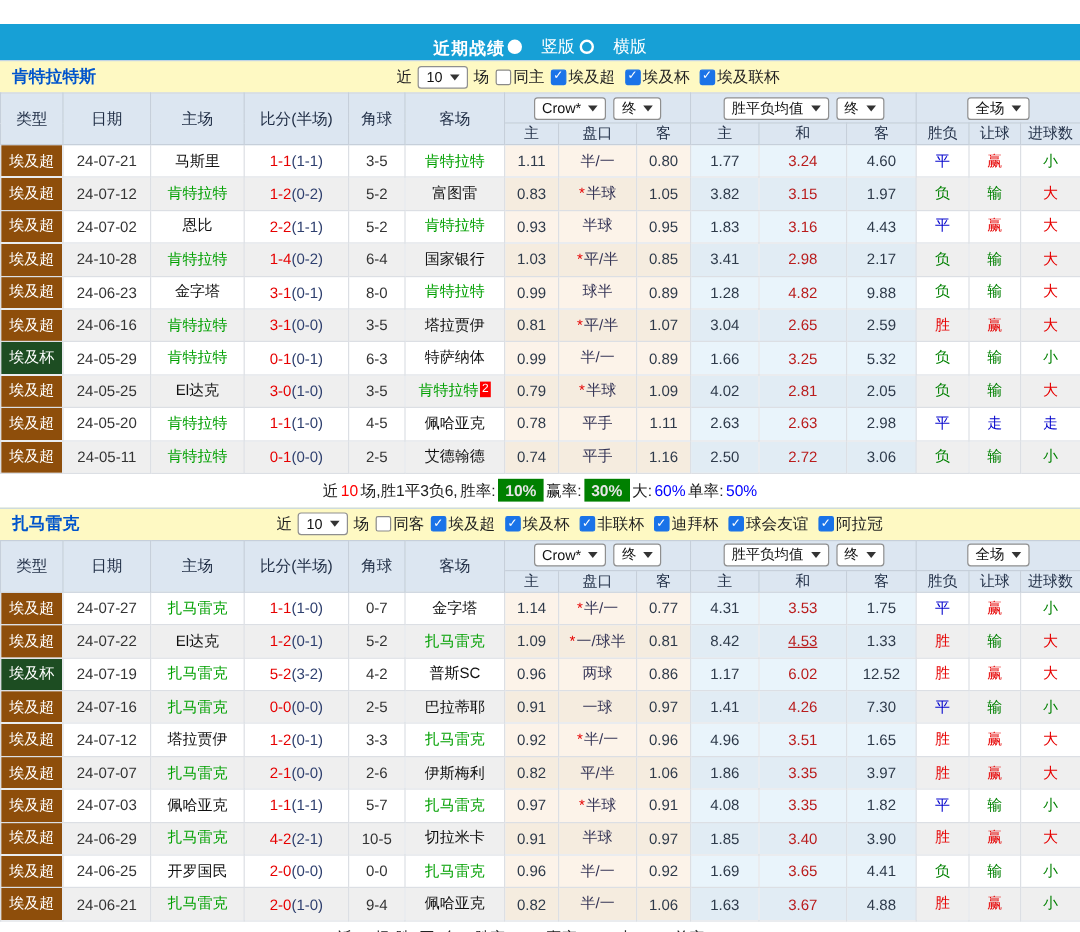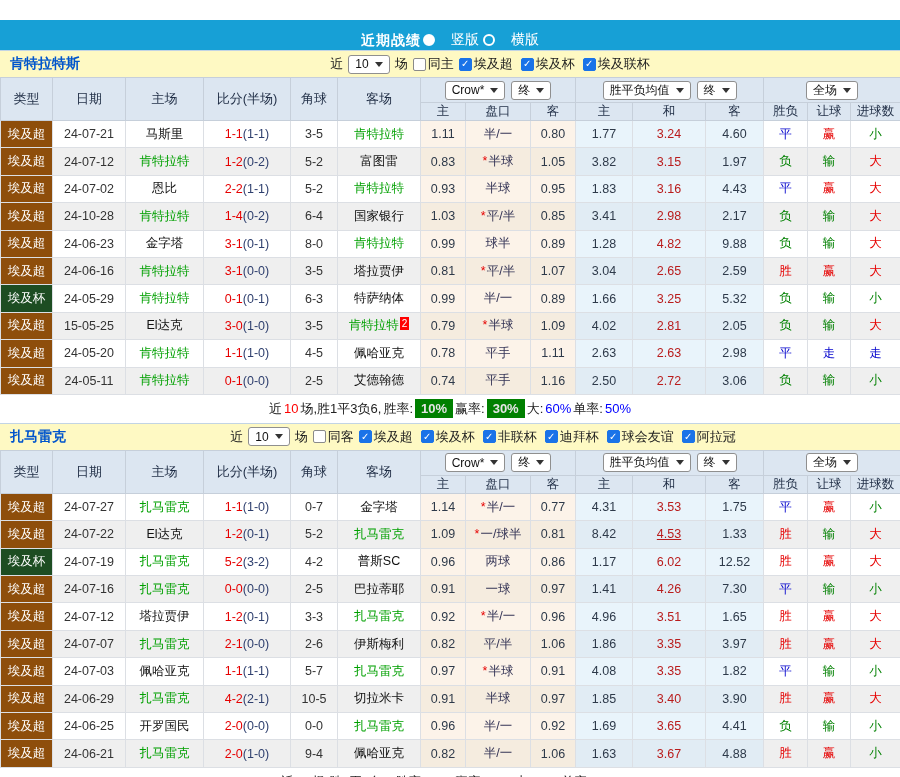--- a/index.html
+++ b/index.html
@@ -293,21 +293,21 @@
           <td class="oddcol">0.89</td>
           <td class="avgcol">1.66</td>
           <td class="avgcol mid">3.25</td>
           <td class="avgcol">5.32</td>
           <td class="c-green">负</td>
           <td class="c-green">输</td>
           <td class="c-green">小</td>
         </tr>
         <tr class="even">
           <td class="ctype">埃及超</td>
-          <td>15-05-25</td>
+          <td>24-05-25</td>
           <td class="team">El达克</td>
           <td><span class="sc">3-0</span><span class="hf">(1-0)</span></td>
           <td>3-5</td>
           <td class="team tg"><span>肯特拉特</span><span class="away-badge">2</span></td>
           <td class="oddcol">0.79</td>
           <td class="pancol"><span class="star">*</span><span>半球</span></td>
           <td class="oddcol">1.09</td>
           <td class="avgcol">4.02</td>
           <td class="avgcol mid">2.81</td>
           <td class="avgcol">2.05</td>

